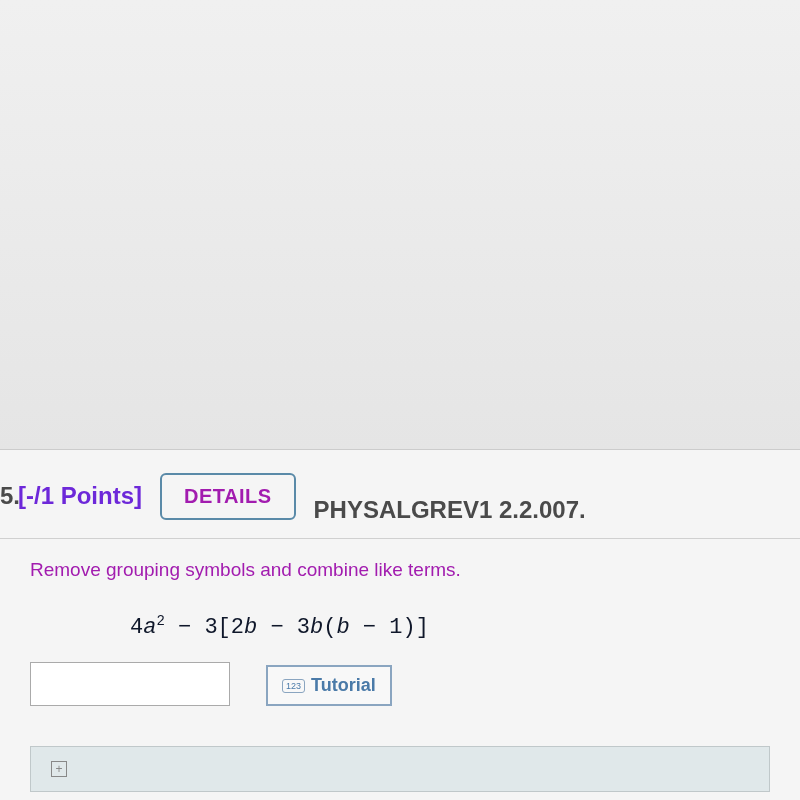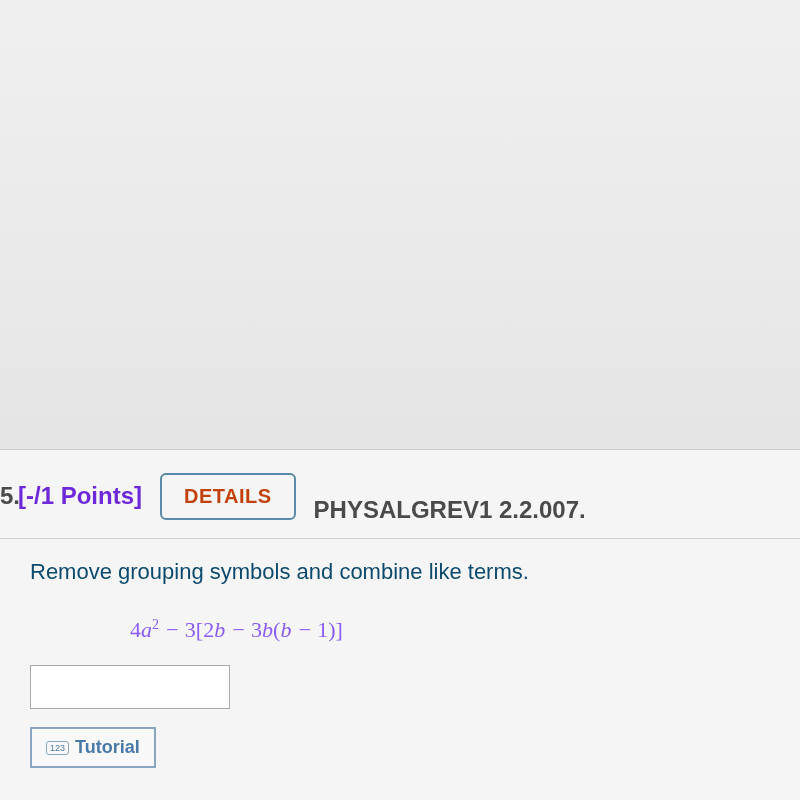--- a/index.html
+++ b/index.html
@@ -38,63 +38,62 @@
     }
     .points-label {
       color: #6d28d9;
       font-size: 24px;
       font-weight: bold;
       margin-left: -20px;
     }
     .details-button {
       border: 2px solid #5a8aa8;
       background: transparent;
-      color: #c2410c;
+      color: #a21caf;
       font-size: 20px;
       font-weight: 600;
       padding: 10px 22px;
       border-radius: 6px;
       cursor: pointer;
       letter-spacing: 0.5px;
     }
     .question-id {
       color: #4a4a4a;
       font-size: 24px;
       font-weight: bold;
       margin-top: 28px;
     }
     .question-body {
       padding: 20px 30px 30px 30px;
     }
     .question-prompt {
-      color: #0c4a6e;
-      font-size: 22px;
+      color: #a21caf;
+      font-size: 19px;
       margin-bottom: 8px;
     }
     .math-expression {
-      color: #8b5cf6;
+      color: #0f172a;
       font-size: 22px;
       font-style: italic;
       margin-left: 100px;
       margin-bottom: 22px;
-      font-family: Liberation Serif, serif;
+      font-family: Liberation Mono, monospace;
       margin-top: 32px;
     }
     .math-expression sup {
       font-size: 14px;
       vertical-align: super;
     }
     .math-expression .num {
       font-style: normal;
     }
     .answer-row {
       display: flex;
-      align-items: flex-start;
-      gap: 18px;
-      flex-direction: column;
+      align-items: flex-end;
+      gap: 36px;
     }
     .answer-input {
       width: 200px;
       height: 44px;
       border: 1px solid #aaa;
       background: #fff;
       padding: 4px 8px;
       font-size: 18px;
     }
     .tutorial-button {

